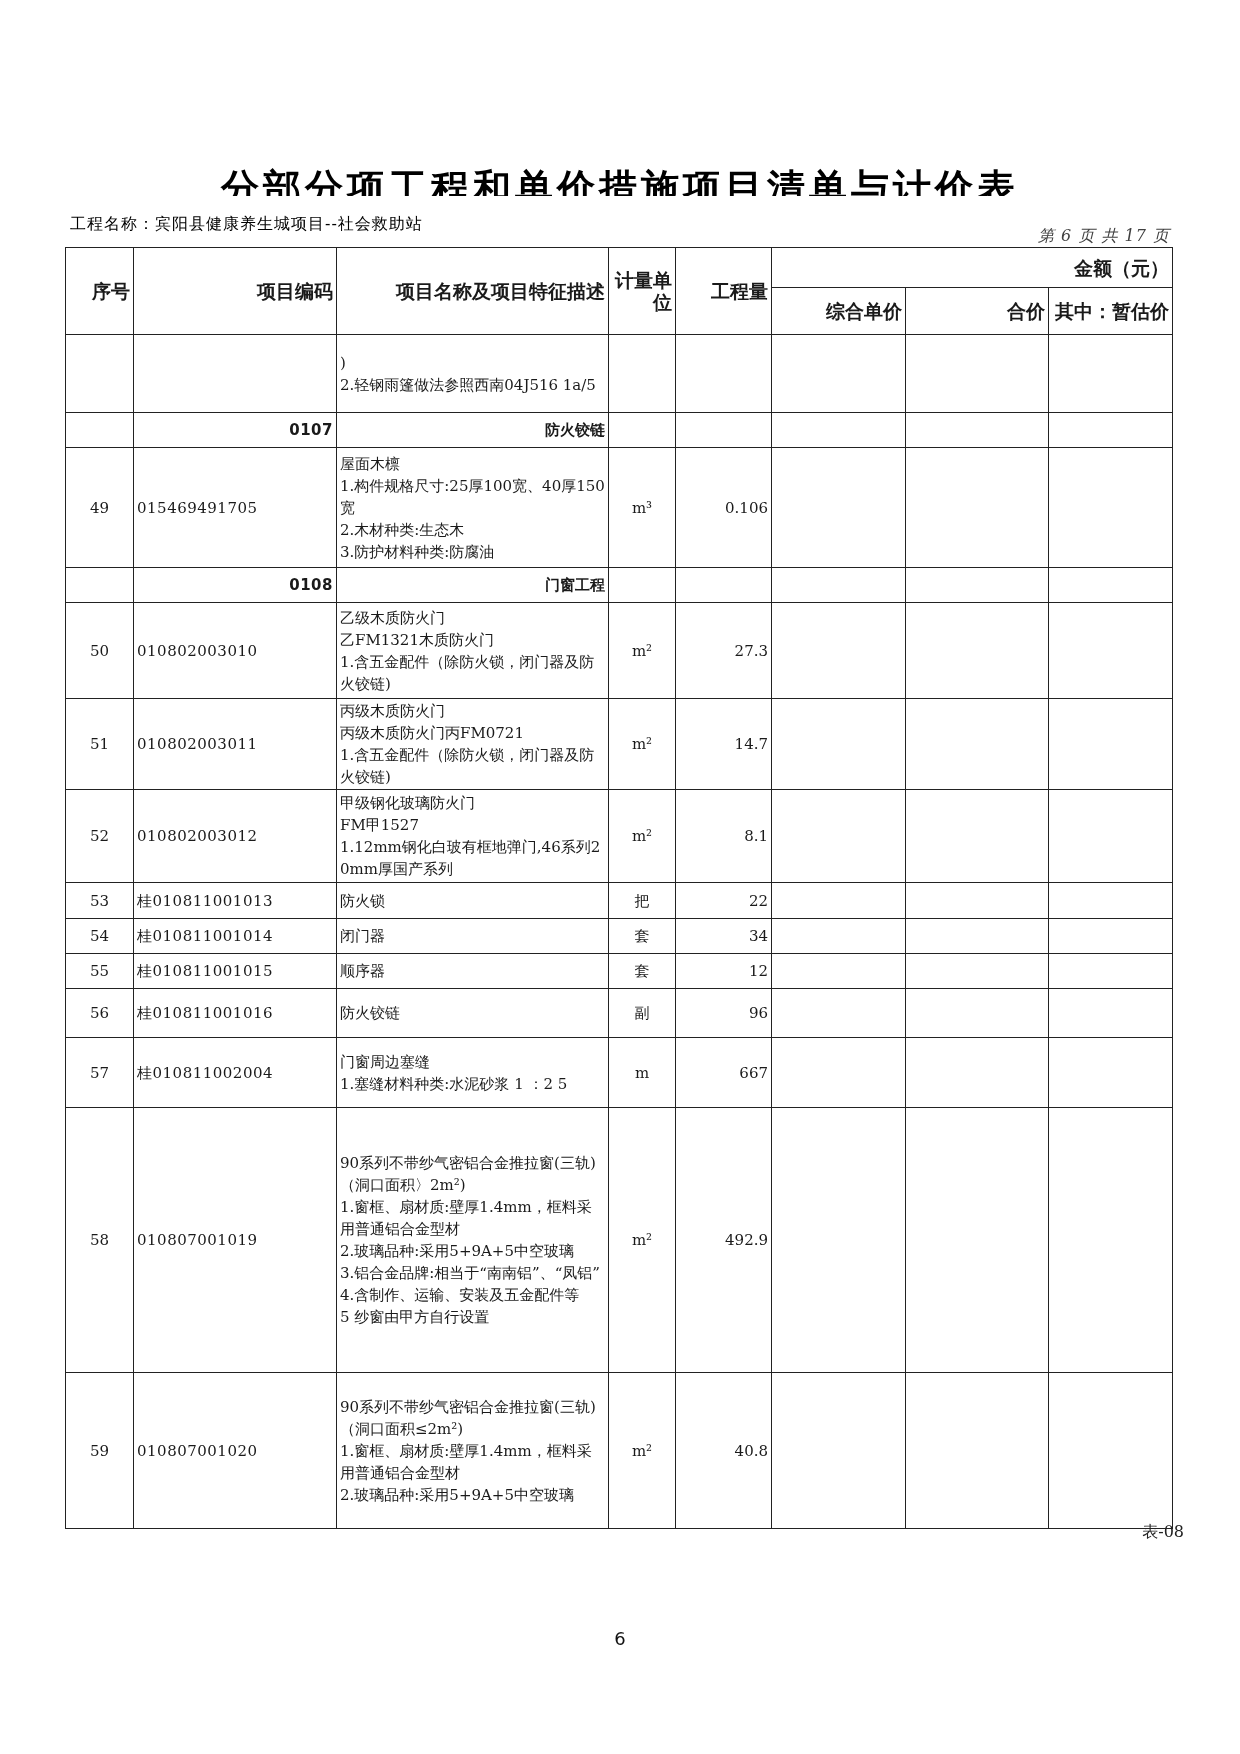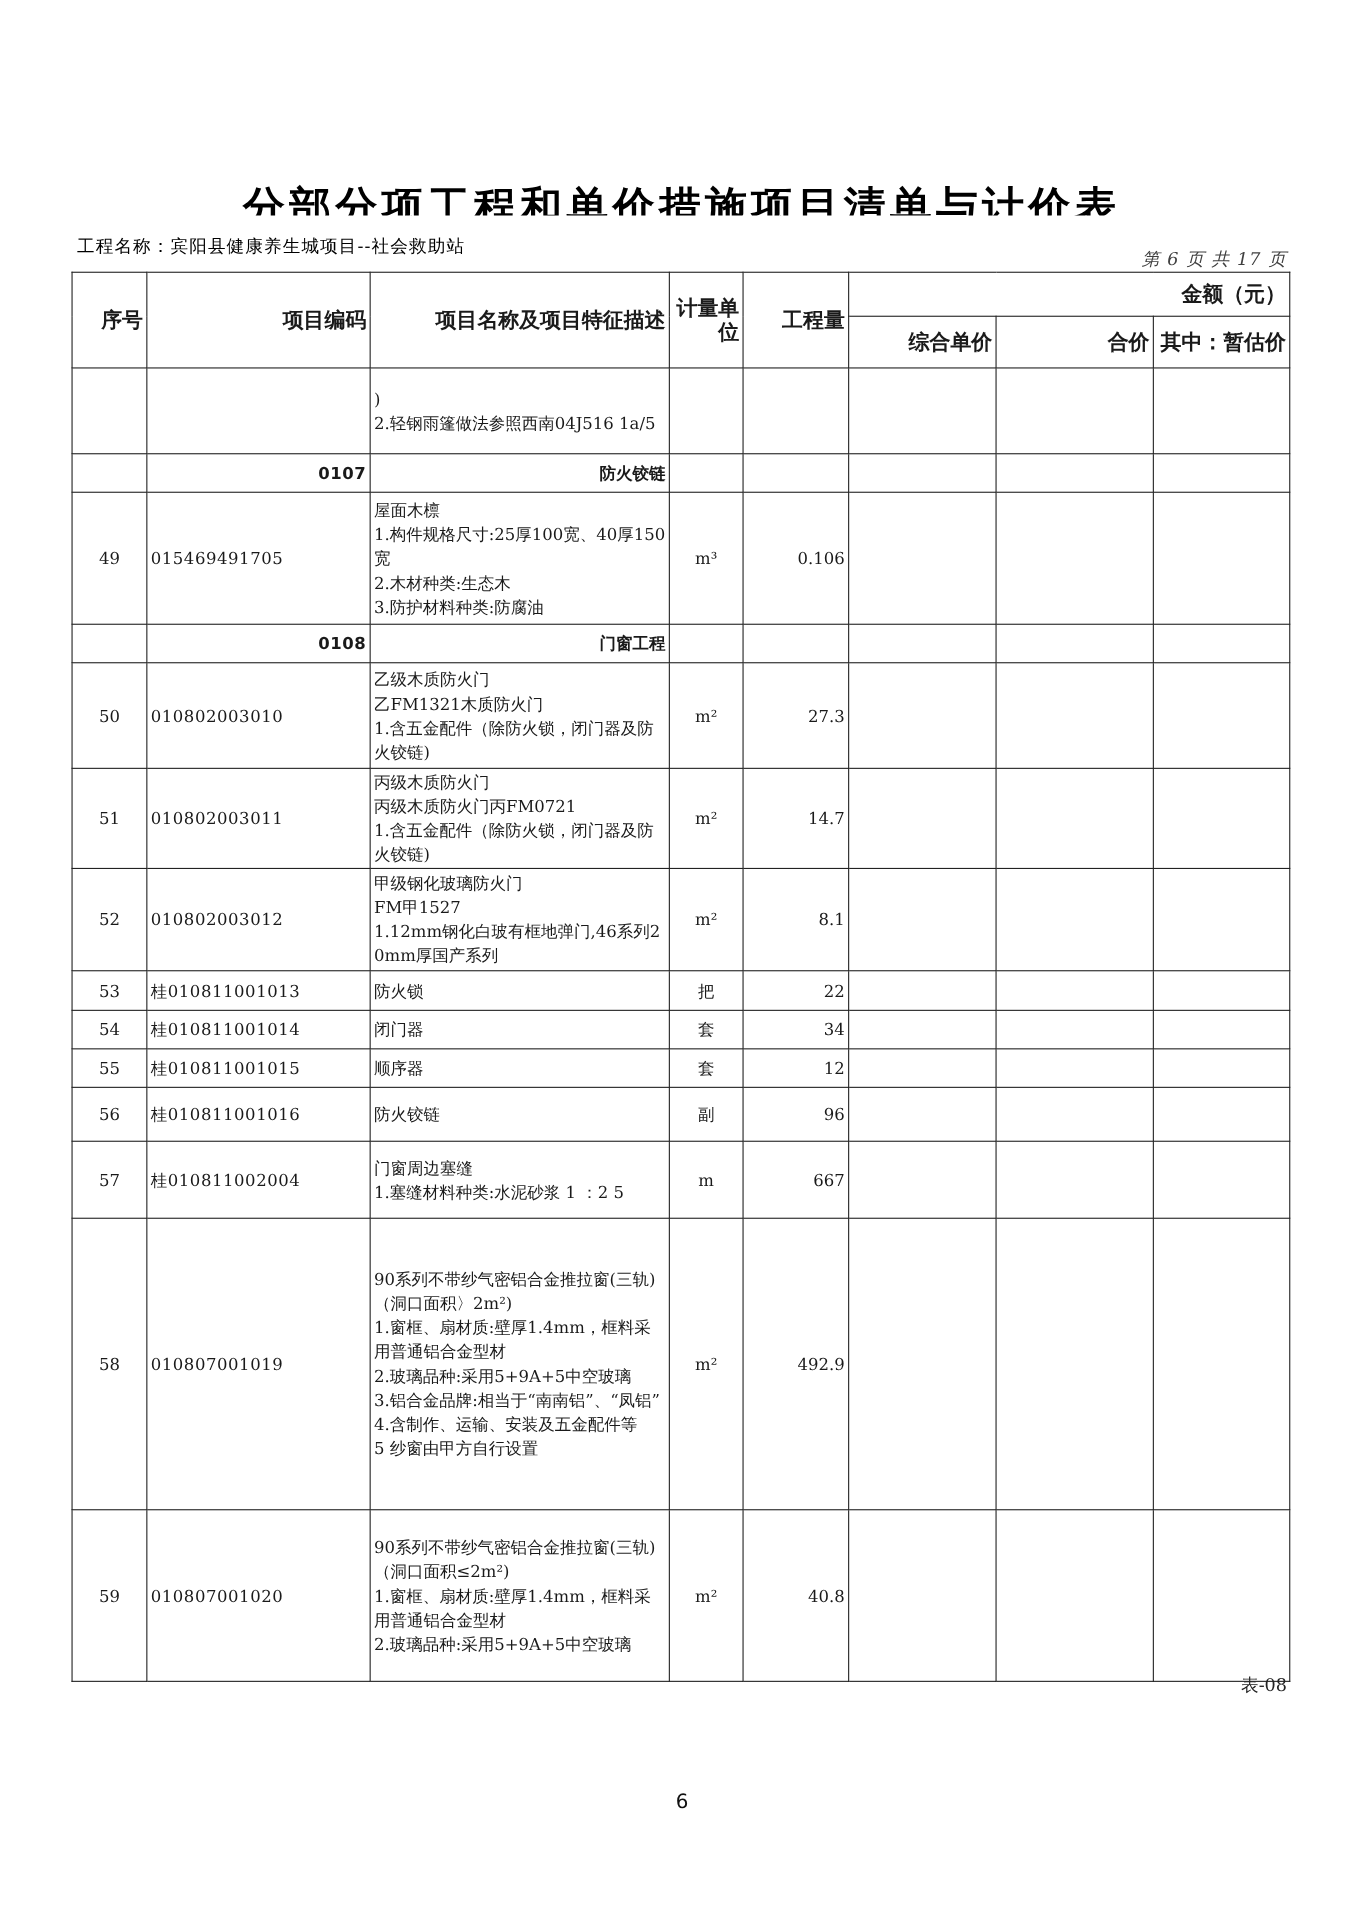--- a/index.html
+++ b/index.html
@@ -13,21 +13,21 @@
   .pageinfo { position:absolute; right:70px; top:226px; font-size:16px; color:#404040; letter-spacing:1px;font-style:italic; }
   table { position:absolute; left:65px; top:247px; border-collapse:collapse; table-layout:fixed; width:1107px; }
   td, th { border:1.5px solid #222; padding:0 3px; font-size:15px; line-height:22px; vertical-align:middle; overflow:hidden; }
   th { font-family:"DejaVu Sans","Liberation Sans",sans-serif; font-weight:bold; font-size:19px; text-align:right; }
   .c-no { text-align:center; }
   .c-code { text-align:left; font-family:"DejaVu Serif","Liberation Serif",serif; letter-spacing:0.5px; }
   .c-desc { text-align:left; white-space:pre-line; }
   .c-unit { text-align:center; }
   .c-qty { text-align:right; }
   .section td { font-weight:bold; font-family:"DejaVu Sans","Liberation Sans",sans-serif;text-align:right; }
-  .footer-code { position:absolute; right:70px; top:1522px; font-size:16px; color:#222; }
+  .footer-code { position:absolute; right:56px; top:1522px; font-size:16px; color:#222; }
   .pagenum { position:absolute; left:0; width:1240px; top:1628px; text-align:center;
              font-family:"DejaVu Sans","Liberation Sans",sans-serif; font-size:18px; color:#111; }
 </style>
 </head>
 <body>
 
 <div class="title-wrap">
   <div class="title">分部分项工程和单价措施项目清单与计价表</div>
 </div>
 <div class="project">工程名称：宾阳县健康养生城项目--社会救助站</div>

